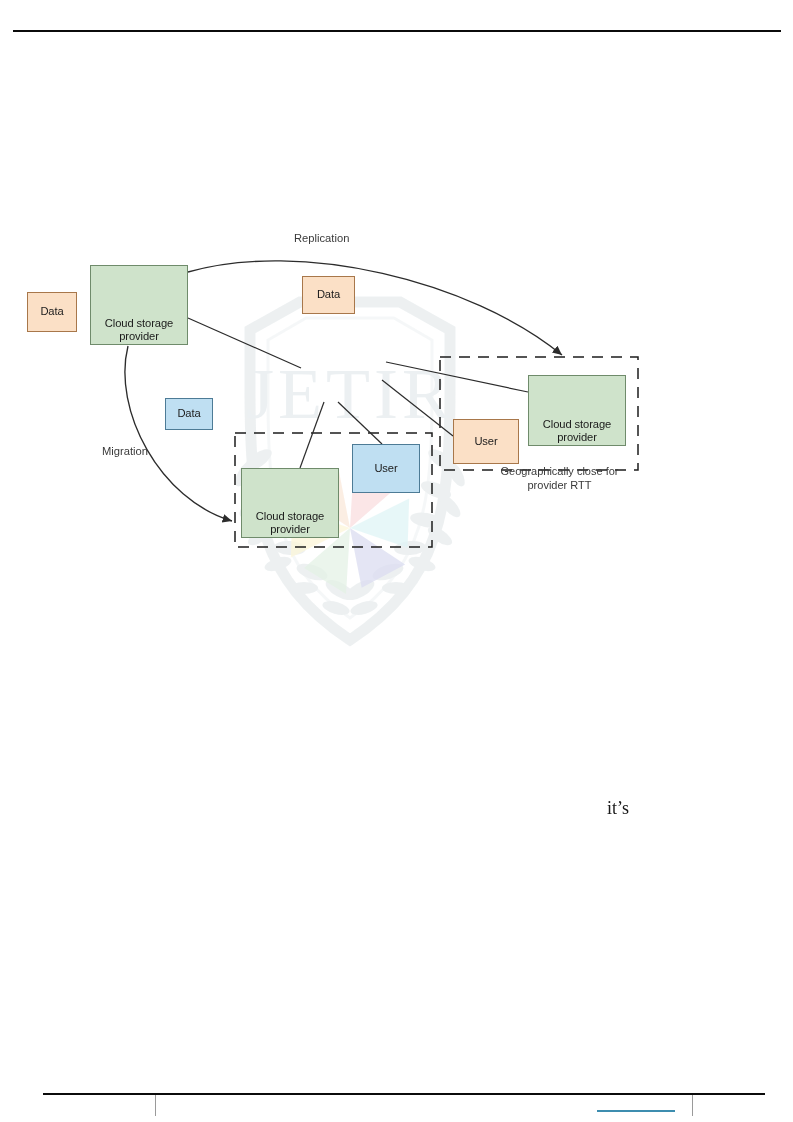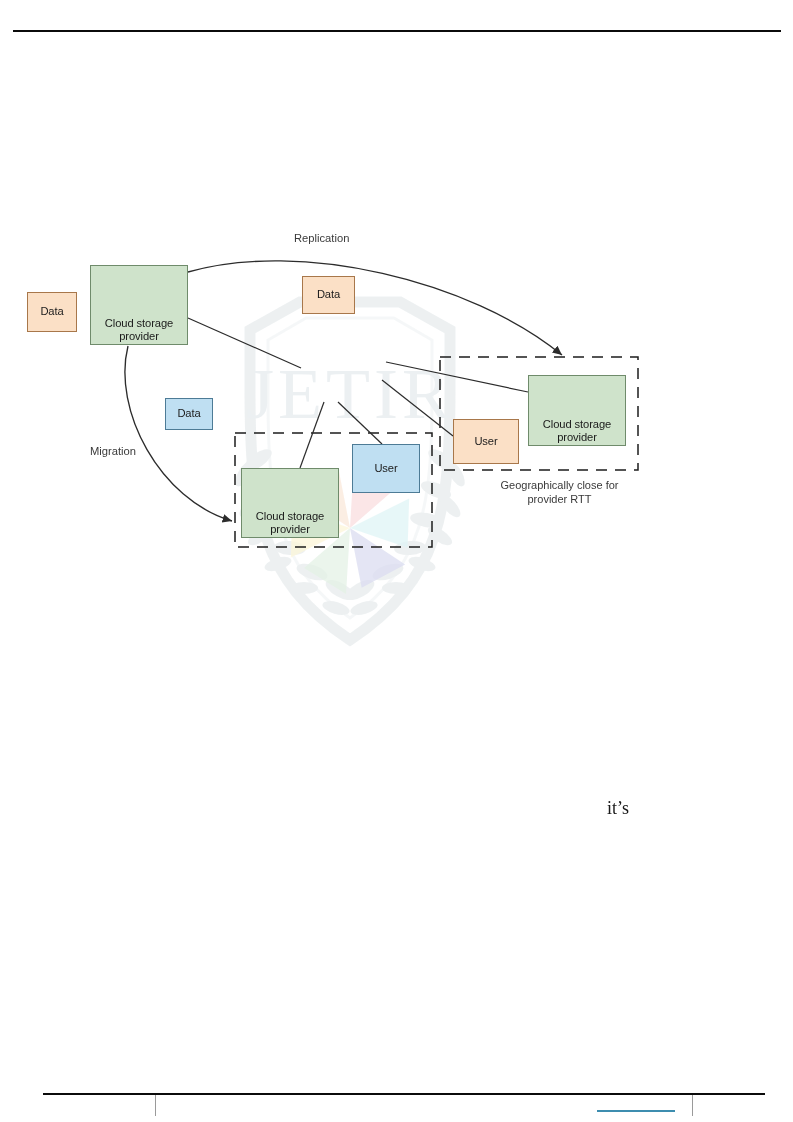--- a/index.html
+++ b/index.html
@@ -290,23 +290,23 @@
     <div class="node node-orange" style="left:453px; top:209px; width:66px; height:45px;">
       <span>User</span>
     </div>
 
     <div class="node node-green" style="left:528px; top:165px; width:98px; height:71px;">
       <span>Cloud storage provider</span>
     </div>
 
     <div class="diag-label" style="left:294px; top:22px;">Replication</div>
 
-    <div class="diag-label" style="left:90px; top:235px;">Migration</div>
-
-    <div class="diag-caption" style="left:482px; top:269px; width:155px;">
+    <div class="diag-label" style="left:102px; top:235px;">Migration</div>
+
+    <div class="diag-caption" style="left:482px; top:255px; width:155px;">
       <div>Geographically close for</div>
       <div>provider RTT</div>
     </div>
 
   </div>
 
   <div class="body-frag">it’s</div>
 
   <div class="rule-bottom"></div>
   <div class="rule-tick-left"></div>

